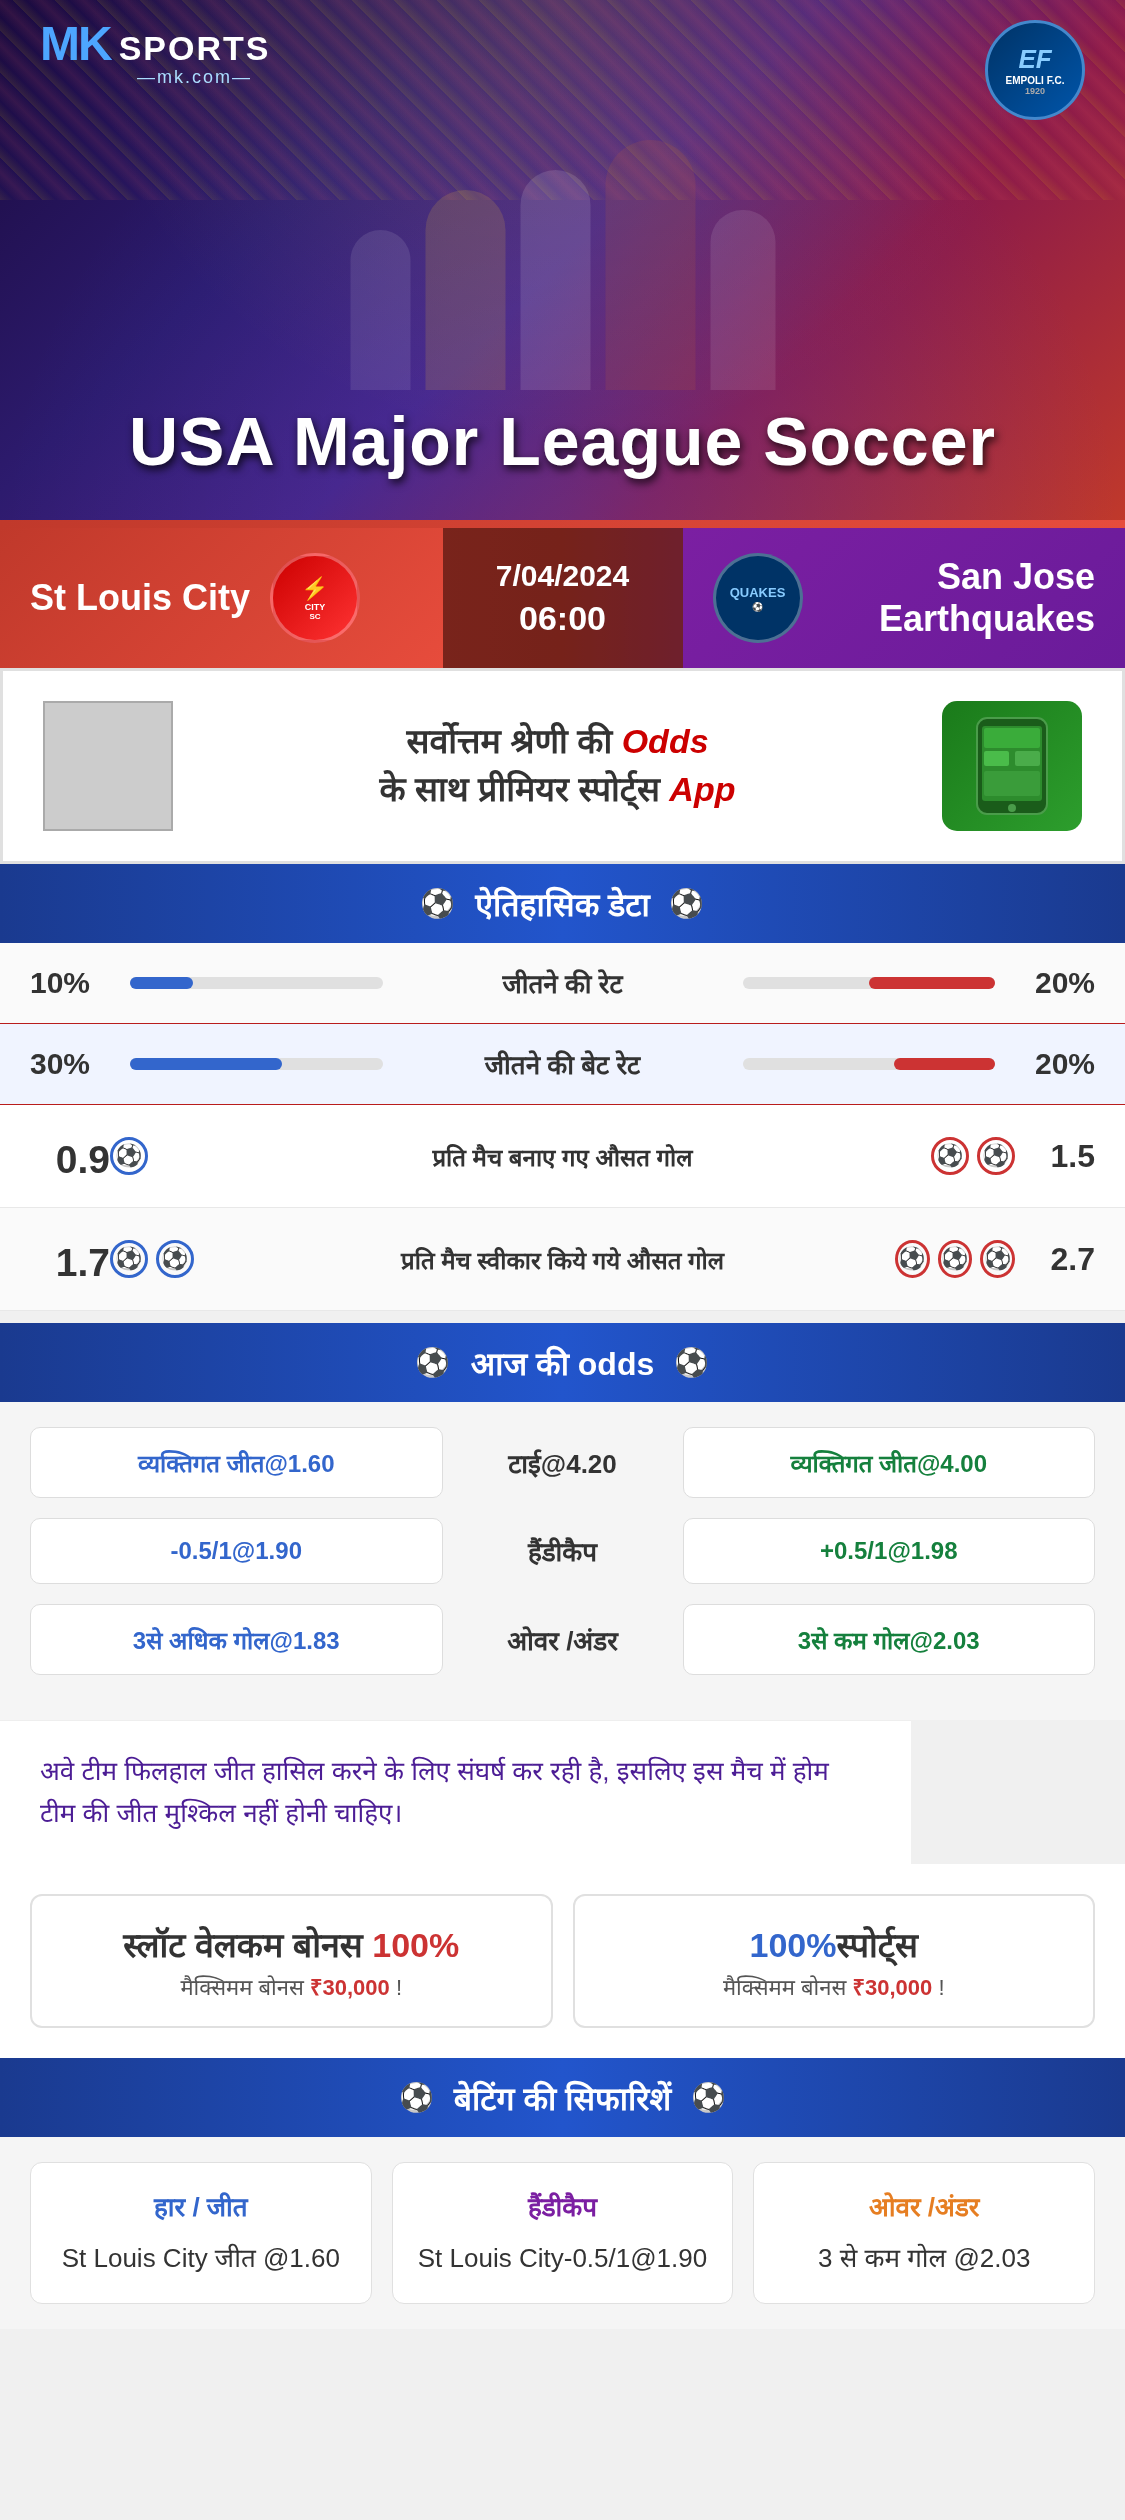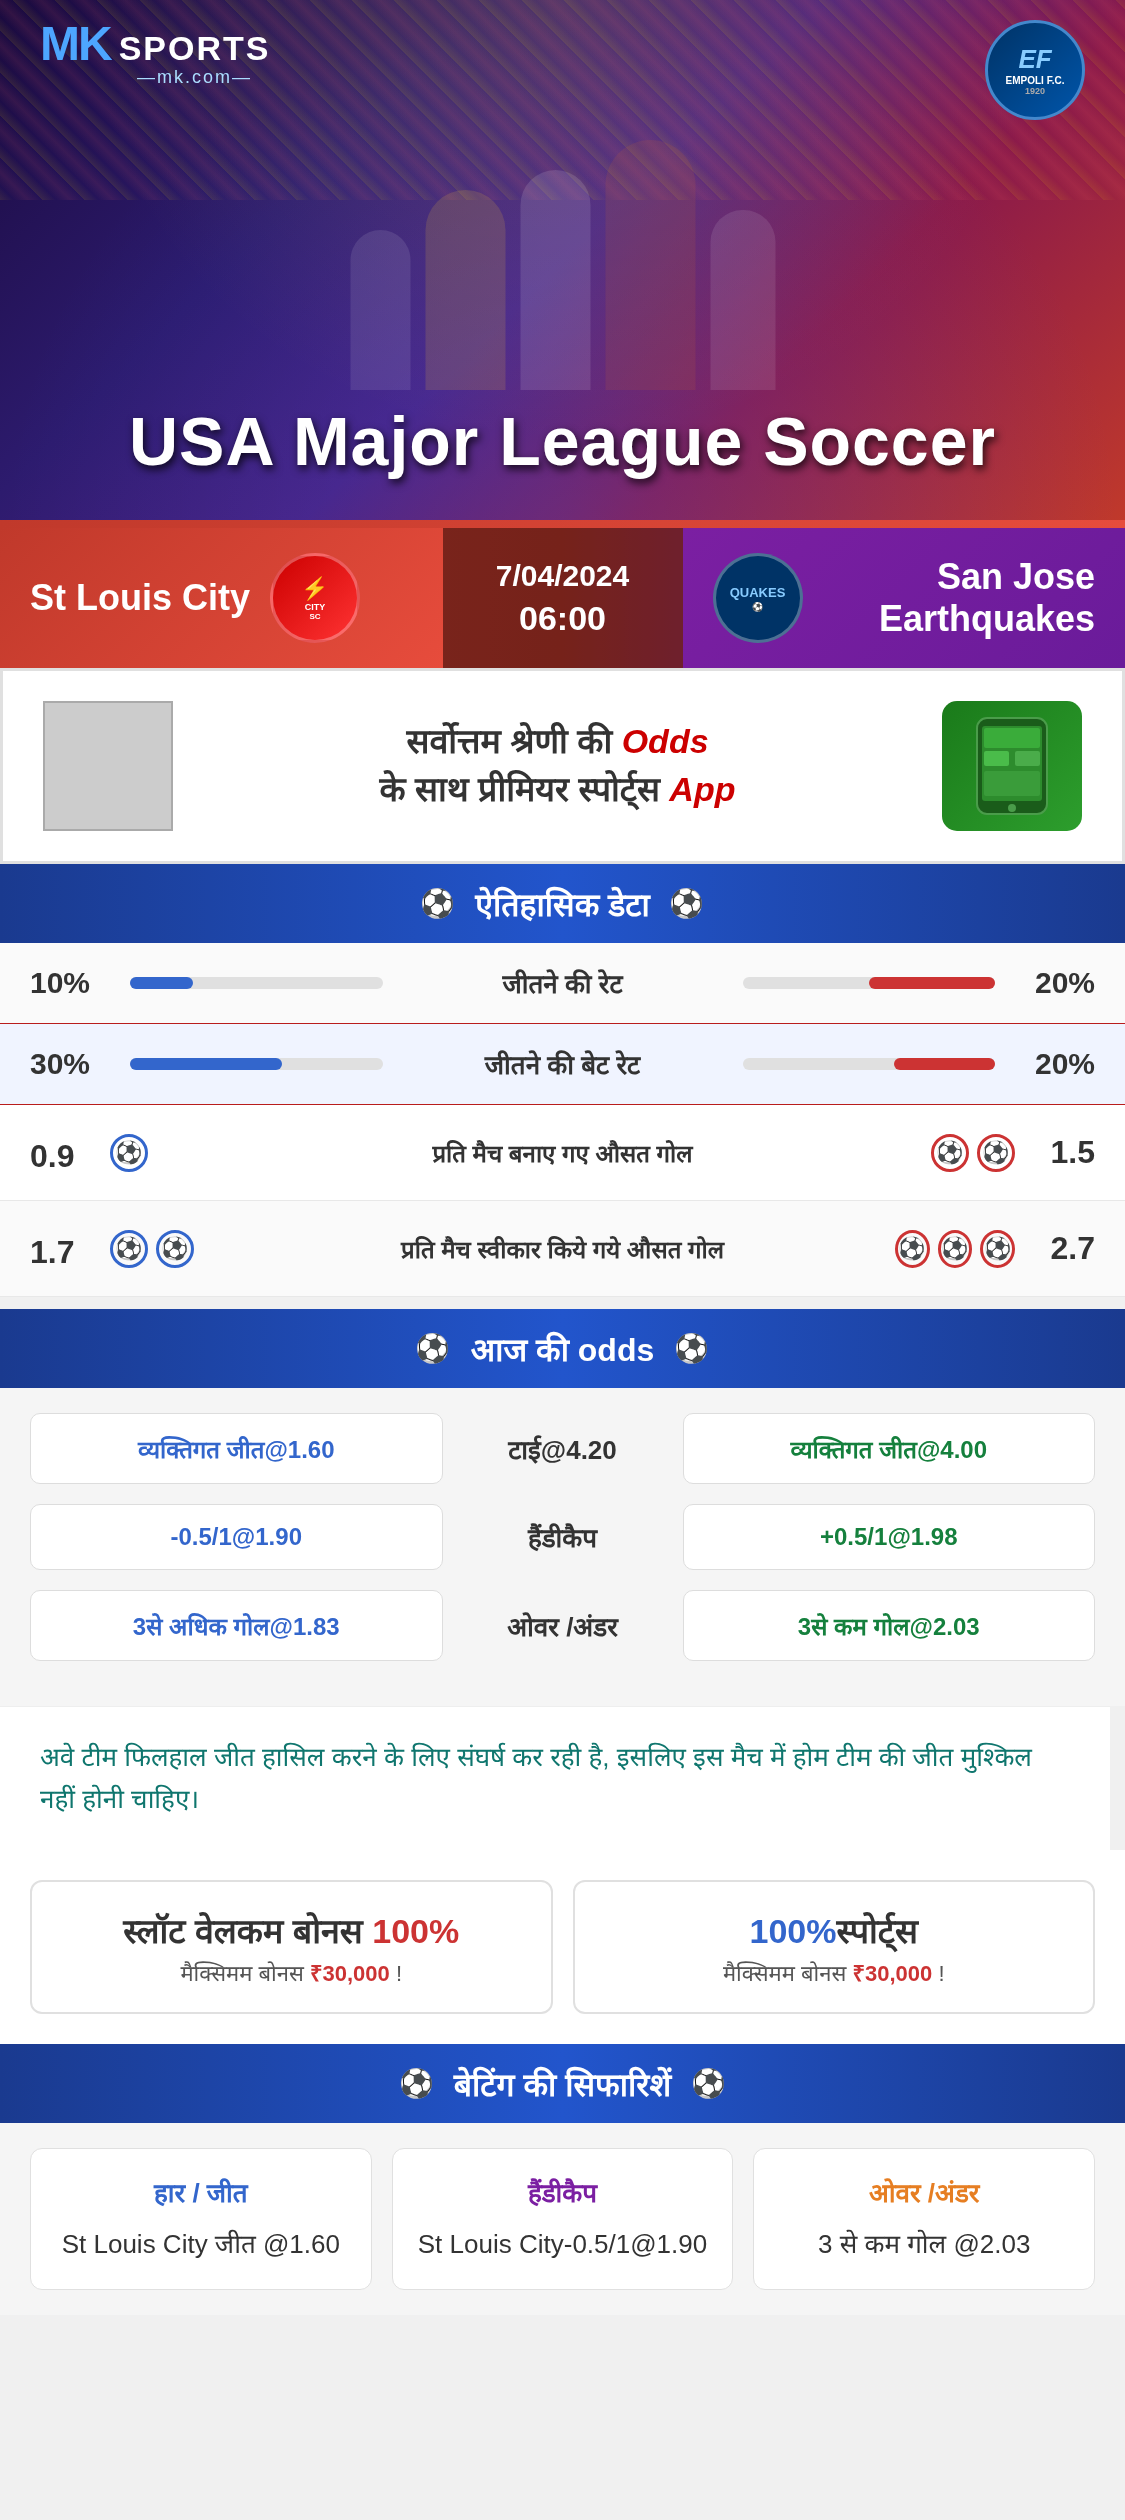--- a/index.html
+++ b/index.html
@@ -346,24 +346,24 @@
     .ball-icon.red { border-color: #cc3333; }
     .stat-center-label {
       flex: 1;
       text-align: center;
       font-size: 24px;
       font-weight: bold;
       color: #333;
     }
     .stat-left-num {
       width: 80px;
-      font-size: 32px;
-      font-weight: bold;
-      color: #333;
-      text-align: left;
+      font-size: 39px;
+      font-weight: bold;
+      color: #333;
+      text-align: right;
       margin-top: 8px;
     }
     .stat-right-num {
       width: 80px;
       font-size: 32px;
       font-weight: bold;
       color: #333;
       text-align: right;
     }
 
@@ -396,25 +396,25 @@
       width: 200px;
       text-align: center;
       font-size: 26px;
       font-weight: bold;
       color: #333;
       flex-shrink: 0;
     }
 
     
     .info-text {
-      width: 1110px;
+      width: 911px;
       background: white;
       padding: 30px 40px;
       font-size: 26px;
-      color: #0f766e;
+      color: #4c1d95;
       line-height: 1.6;
       border-top: 1px solid #eee;
     }
 
     
     .bonus-section {
       width: 1125px;
       display: flex;
       background: white;
       padding: 30px 30px;

